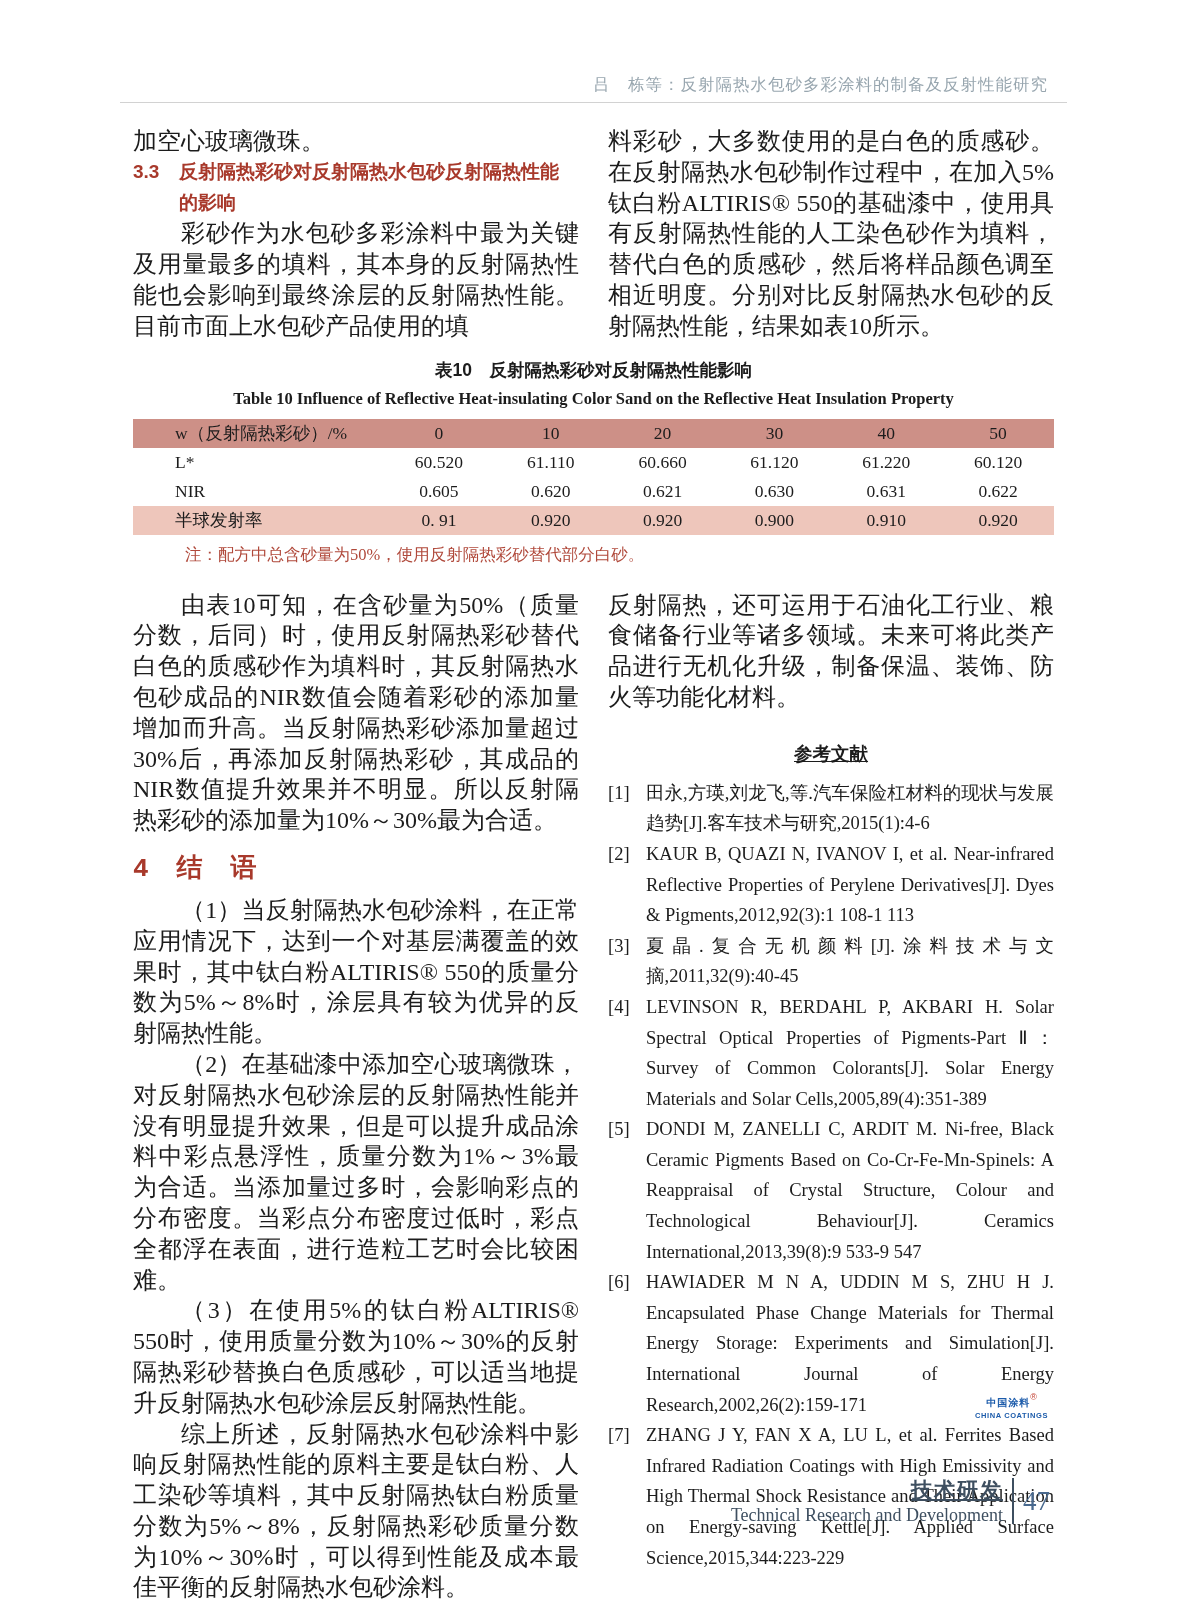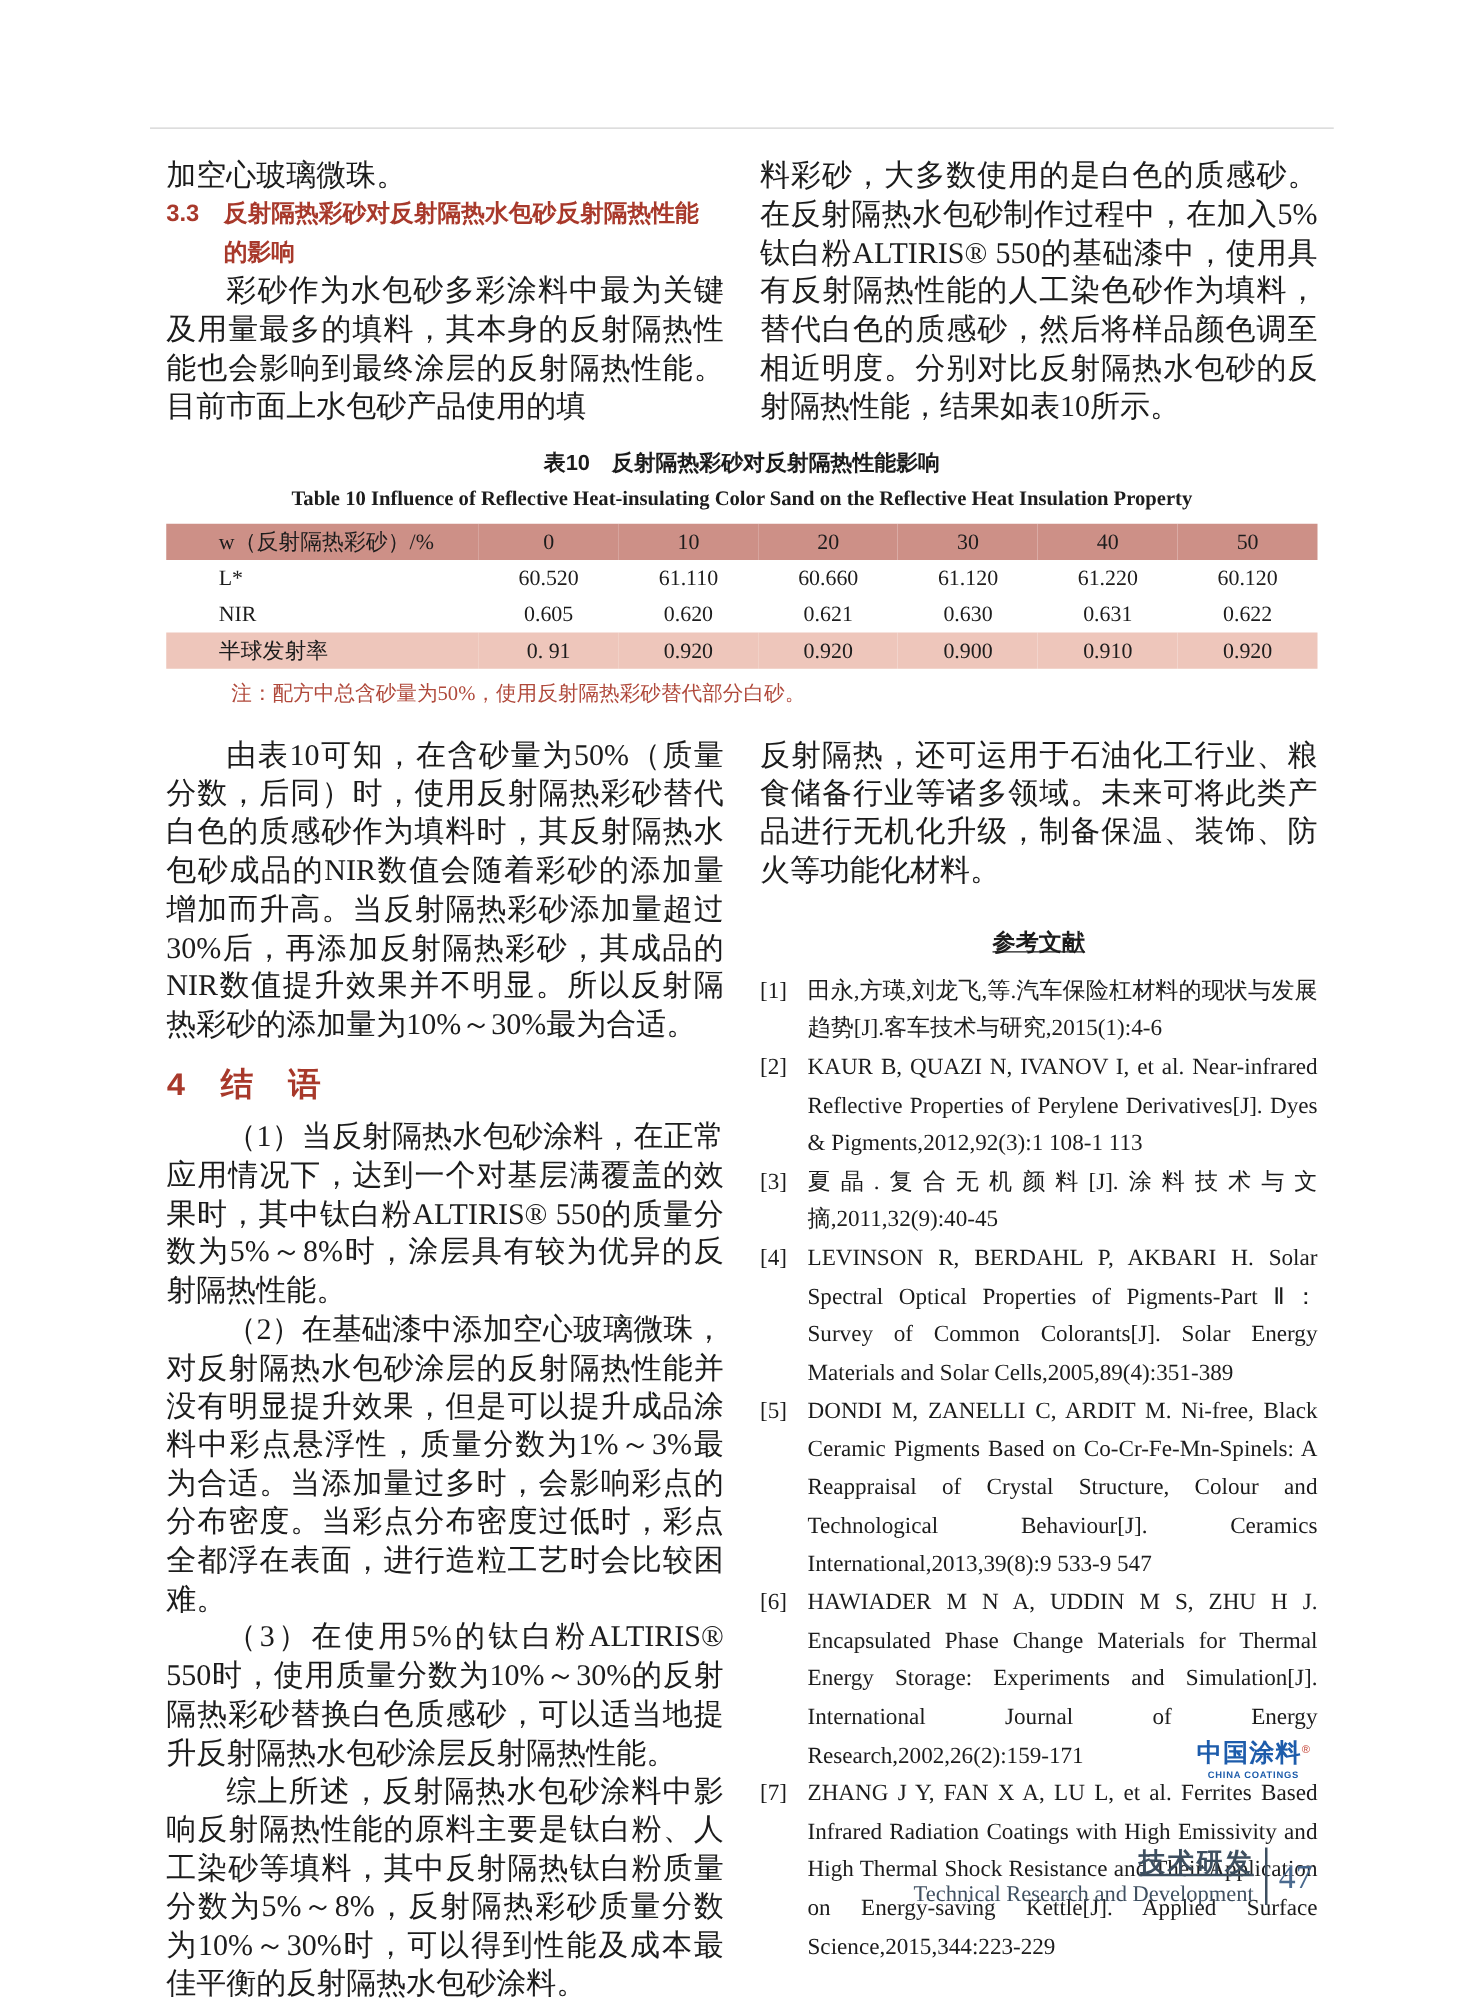--- a/index.html
+++ b/index.html
@@ -58,37 +58,38 @@
   }
   .ref { display:flex; font-size:18.5px; line-height:30.6px; }
   .ref-label { width:38px; flex:none; }
   .ref-text { flex:1; text-align:justify; }
 
   
   .logo {
     position:absolute; top:1392px; right:139px; text-align:center;
     font-family:"Liberation Sans", sans-serif; color:#1d5cab; line-height:1.1;
   }
-  .logo-zh { font-size:20px; font-weight:bold; letter-spacing:1px; }
+  .logo-zh { font-size:10px; font-weight:bold; letter-spacing:1px; }
   .logo-reg { color:#c0392b; font-size:9px; vertical-align:super; }
   .logo-en { font-size:7.5px; font-weight:bold; letter-spacing:0.6px; margin-top:2px; }
 
   
   .footer { position:absolute; top:1476px; right:137px; display:flex; align-items:center; gap:9px; }
   .footer-labels { text-align:right; color:#3e4f60; }
   .f-zh { font-family:"Liberation Sans", sans-serif; font-weight:bold; font-size:21px; letter-spacing:2px;text-decoration:underline; }
   .f-en { font-size:18px; font-weight:normal; margin-top:1px; }
   .f-bar { width:2px; height:46px; background:#3e4f60; }
   .f-num { font-size:27px; color:#49698e; }
 </style>
 </head>
 <body>
 
 <div class="page">
 
+  <div class="running-head">吕　栋等：反射隔热水包砂多彩涂料的制备及反射性能研究</div>
   <div class="head-rule"></div>
 
   <div class="content">
 
     <div class="cols">
       <div class="col">
         <p class="body-text">加空心玻璃微珠。</p>
         <div class="sec33">
           <span class="num">3.3</span>
           <span class="title">反射隔热彩砂对反射隔热水包砂反射隔热性能的影响</span>

